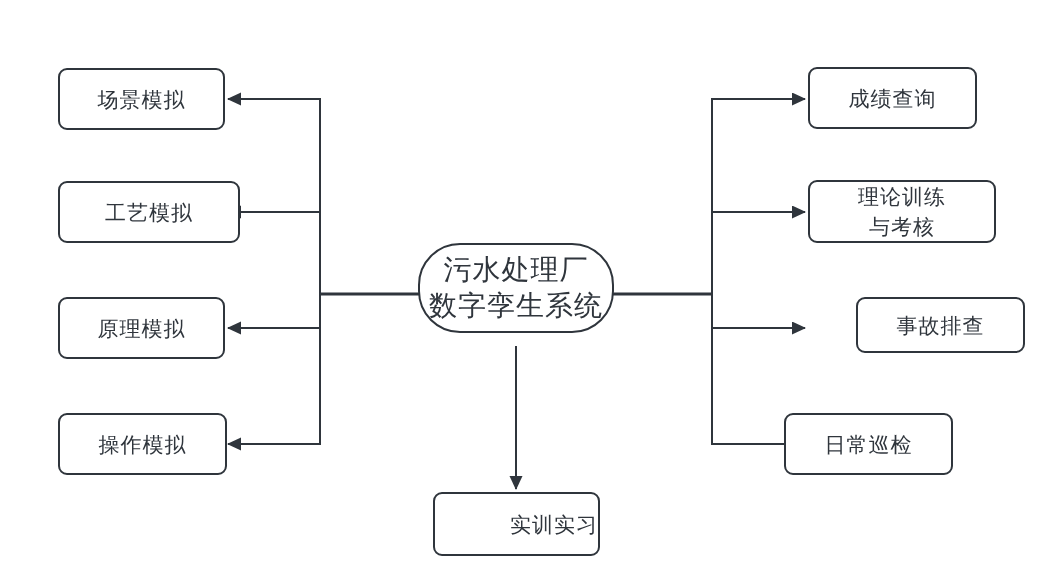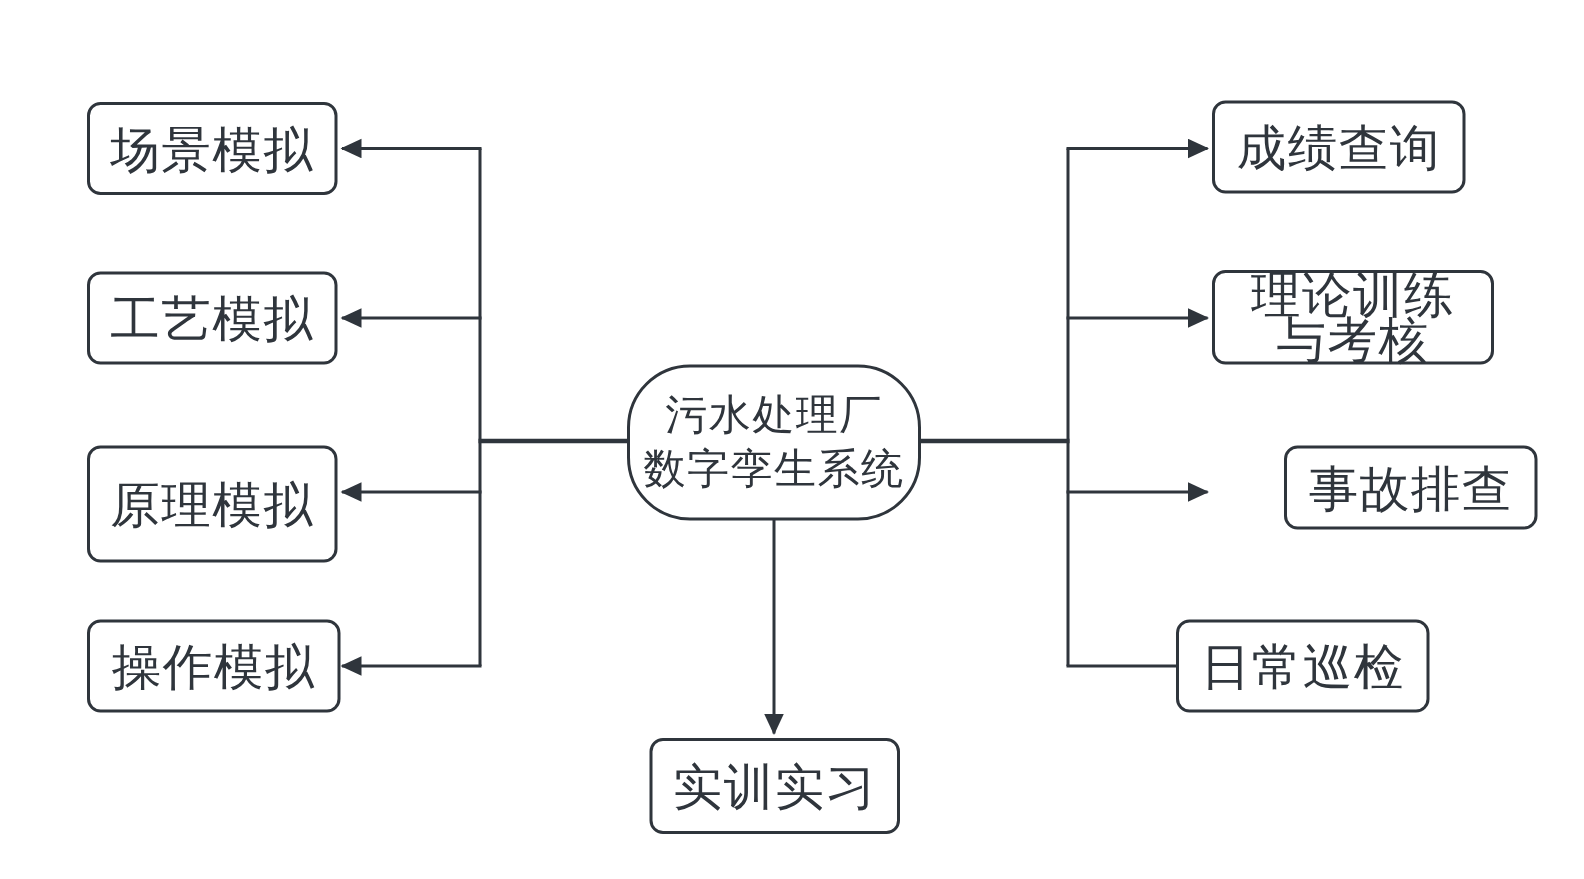--- a/index.html
+++ b/index.html
@@ -25,41 +25,41 @@
     position: absolute;
     box-sizing: border-box;
     border: 2px solid #2f353c;
     border-radius: 9px;
     background: #ffffff;
     display: flex;
     align-items: center;
     justify-content: center;
     text-align: center;
     color: #2f353c;
-    font-size: 33px;
+    font-size: 21px;
     line-height: 33px;
     white-space: pre-line;
     letter-spacing: 1px;
   }
   .node.center-node {
     border-radius: 42px;
     font-size: 28px;
     line-height: 36px;
   }
   
   .n-l1 { left: 58px;  top: 68px;  width: 167px; height: 62px; }
-  .n-l2 { left: 58px;  top: 181px; width: 167px; height: 62px; }
-  .n-l3 { left: 58px;  top: 297px; width: 167px; height: 78px; }
+  .n-l2 { left: 58px;  top: 181px; width: 182px; height: 62px; }
+  .n-l3 { left: 58px;  top: 297px; width: 167px; height: 62px; }
   .n-l4 { left: 58px;  top: 413px; width: 169px; height: 62px; }
   .n-r1 { left: 808px; top: 67px;  width: 169px; height: 62px; }
   .n-r2 { left: 808px; top: 180px; width: 188px; height: 63px; line-height: 30px; }
   .n-r3 { left: 808px; top: 297px; width: 169px; height: 56px; margin-left: 48px; }
   .n-r4 { left: 784px; top: 413px; width: 169px; height: 62px; }
-  .n-c  { left: 418px; top: 243px; width: 196px; height: 104px; align-items: center; }
-  .n-b  { left: 433px; top: 492px; width: 167px; height: 64px; }
+  .n-c  { left: 418px; top: 243px; width: 196px; height: 90px; align-items: center; }
+  .n-b  { left: 433px; top: 492px; width: 167px; height: 64px; justify-content: flex-end; }
 </style>
 </head>
 <body>
 
 <div class="canvas">
 
   <svg class="edges" width="1056" height="586" viewBox="0 0 1056 586">
     <defs>
       <marker id="arrow" markerUnits="userSpaceOnUse" markerWidth="18" markerHeight="16" refX="13" refY="6.5" orient="auto">
         <path d="M0,0 L14,6.5 L0,13 Z" fill="#2f353c"></path>

